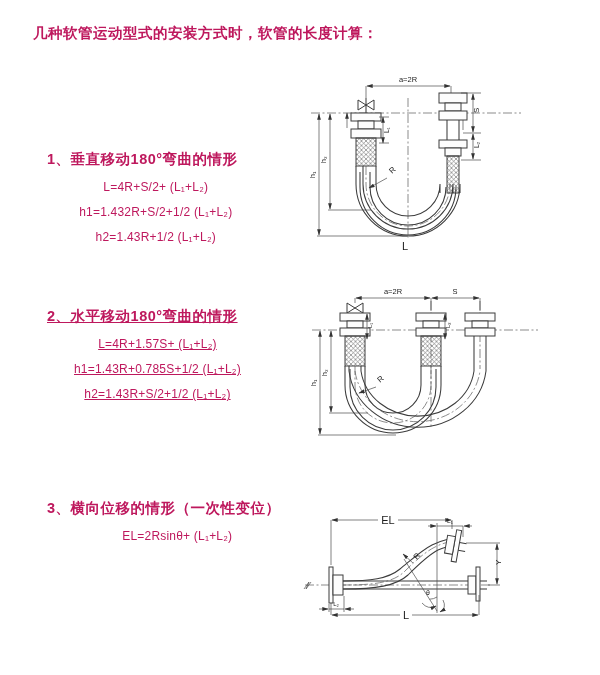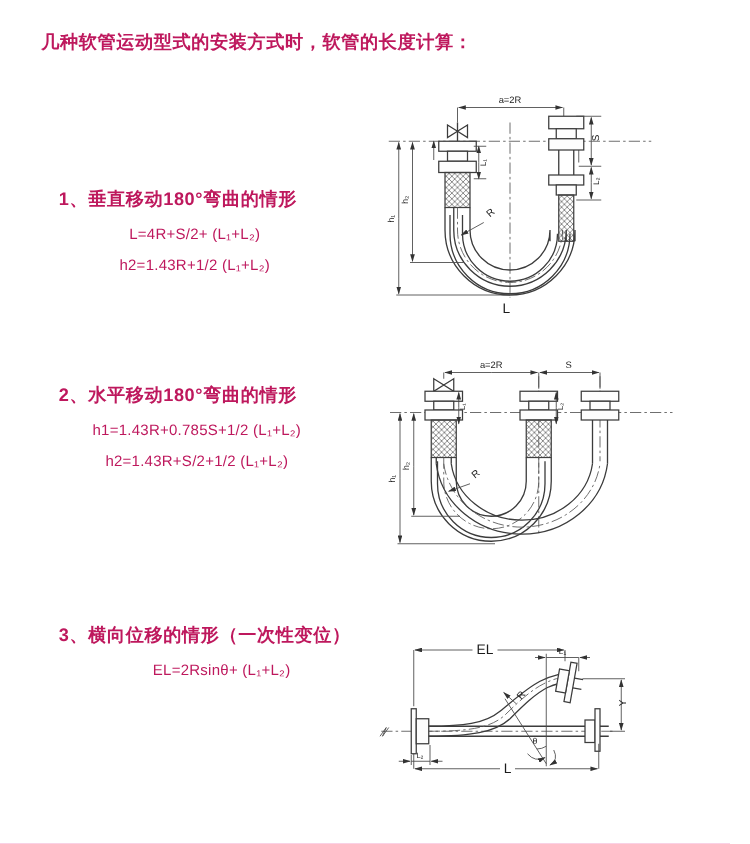--- a/index.html
+++ b/index.html
@@ -1,21 +1,21 @@
 <!DOCTYPE html>
 <html><head>
 <meta charset="utf-8">
 <style>
   html,body{margin:0;padding:0;background:#fff;}
   .page{position:relative;width:584px;height:675px;background:#ffffff;overflow:hidden;
         font-family:"Liberation Sans","DejaVu Sans",sans-serif;color:#be185d;
         border-bottom:4px solid #ec4899;}
   .doc-title{position:absolute;left:33px;top:24px;font-size:14.5px;font-weight:bold;letter-spacing:.5px;}
   .section{position:absolute;left:47px;}
-  .sec1{top:110px;margin-top:40px;} .sec2{top:307px;} .sec3{top:499px;}
+  .sec1{top:110px;margin-top:40px;} .sec2{top:307px;text-decoration:underline;} .sec3{top:499px;}
   .heading{font-size:14.5px;font-weight:bold;letter-spacing:.5px;white-space:nowrap;}
   .formula{font-size:12px;margin:11px 0 0 27px;white-space:nowrap;letter-spacing:.2px;text-align:center;}
   svg{position:absolute;}
   .d1{left:303px;top:60px;} .d2{left:306px;top:283px;} .d3{left:300px;top:503px;}
   .ln{fill:none;stroke:#3c3c3c;stroke-width:1.05;}
   .dim{fill:none;stroke:#4a4a4a;stroke-width:.7;}
   .cl{fill:none;stroke:#5a5a5a;stroke-width:.7;stroke-dasharray:9 2.5 2 2.5;}
   .fitr{fill:#fdfdfd;stroke:#3c3c3c;stroke-width:1;}
   .vlv{fill:none;stroke:#3c3c3c;stroke-width:1;}
   svg text{fill:#1c1c1c;font-family:"Liberation Sans","DejaVu Sans",sans-serif;}
@@ -23,25 +23,27 @@
 </head>
 <body>
 
 <div class="page">
 
   <div class="doc-title">几种软管运动型式的安装方式时，软管的长度计算：</div>
 
   <div class="section sec1">
     <div class="heading">1、垂直移动180°弯曲的情形</div>
     <div class="formula">L=4R+S/2+ (L₁+L₂)</div>
+    <div class="formula">h1=1.432R+S/2+1/2 (L₁+L₂)</div>
     <div class="formula">h2=1.43R+1/2 (L₁+L₂)</div>
   </div>
 
   <div class="section sec2">
     <div class="heading">2、水平移动180°弯曲的情形</div>
+    <div class="formula">L=4R+1.57S+ (L₁+L₂)</div>
     <div class="formula">h1=1.43R+0.785S+1/2 (L₁+L₂)</div>
     <div class="formula">h2=1.43R+S/2+1/2 (L₁+L₂)</div>
   </div>
 
   <div class="section sec3">
     <div class="heading">3、横向位移的情形（一次性变位）</div>
     <div class="formula">EL=2Rsinθ+ (L₁+L₂)</div>
   </div>
 
   <svg class="d1" width="285" height="205" viewBox="0 0 285 205">

